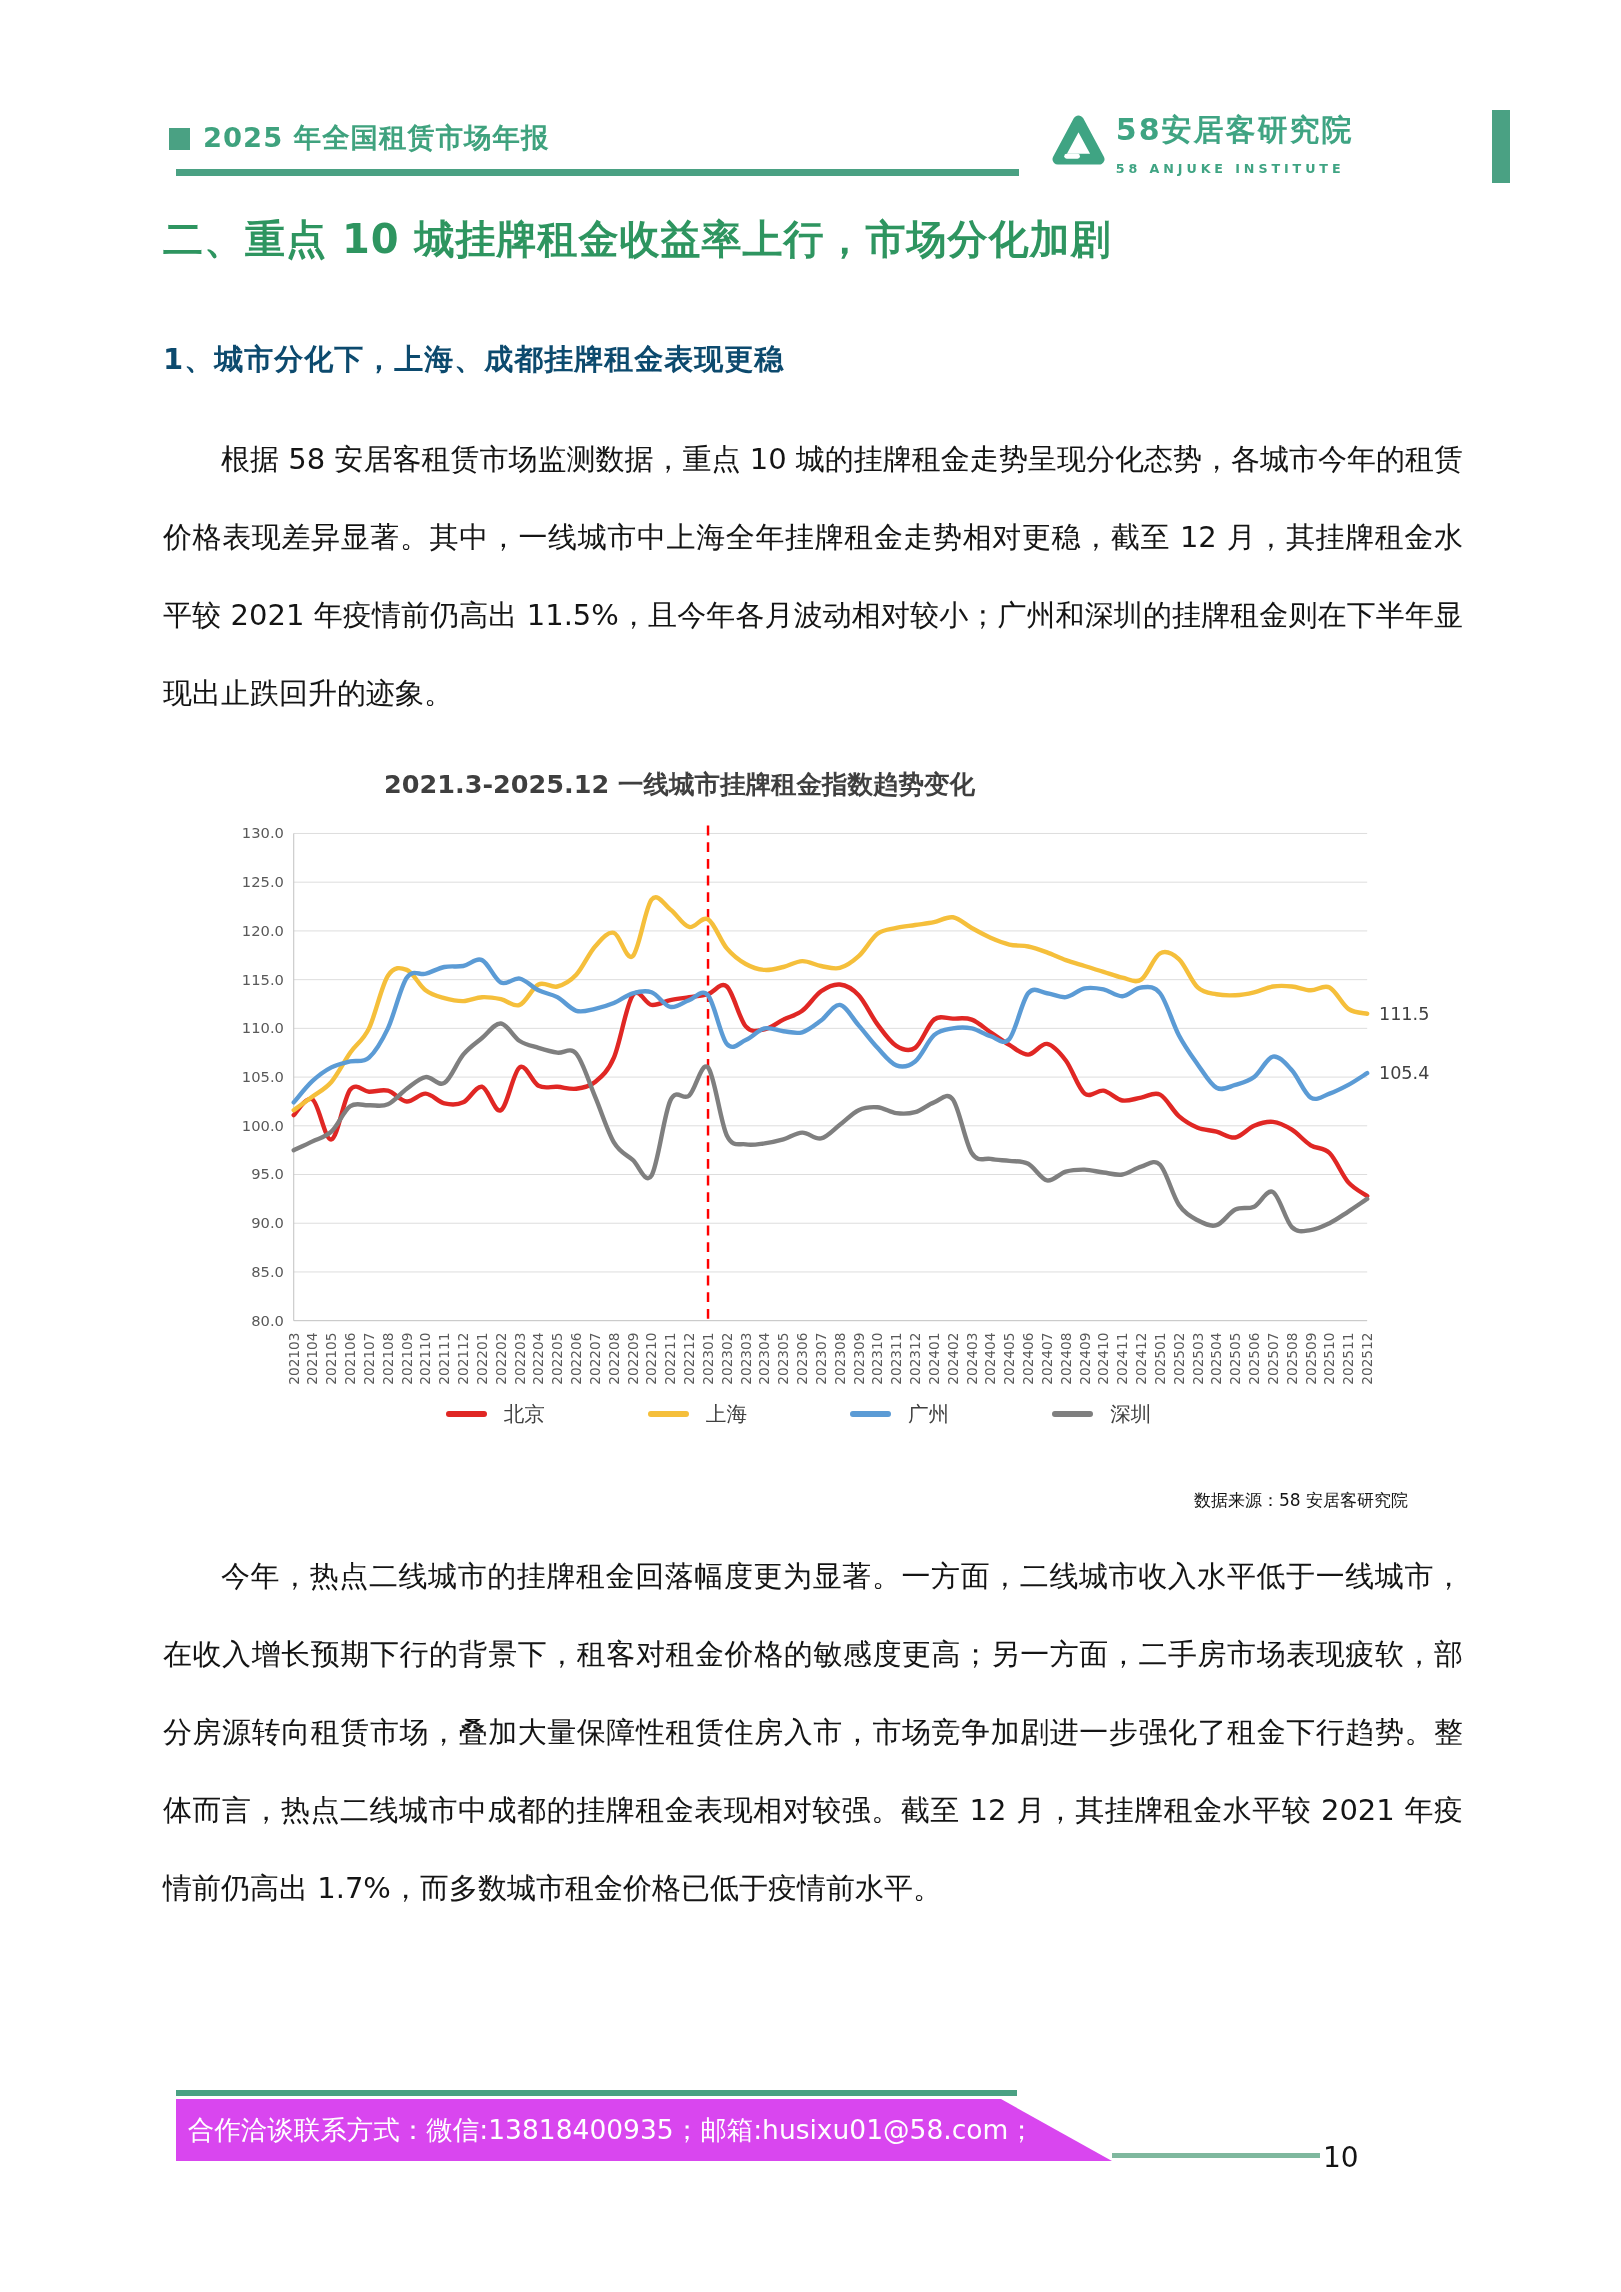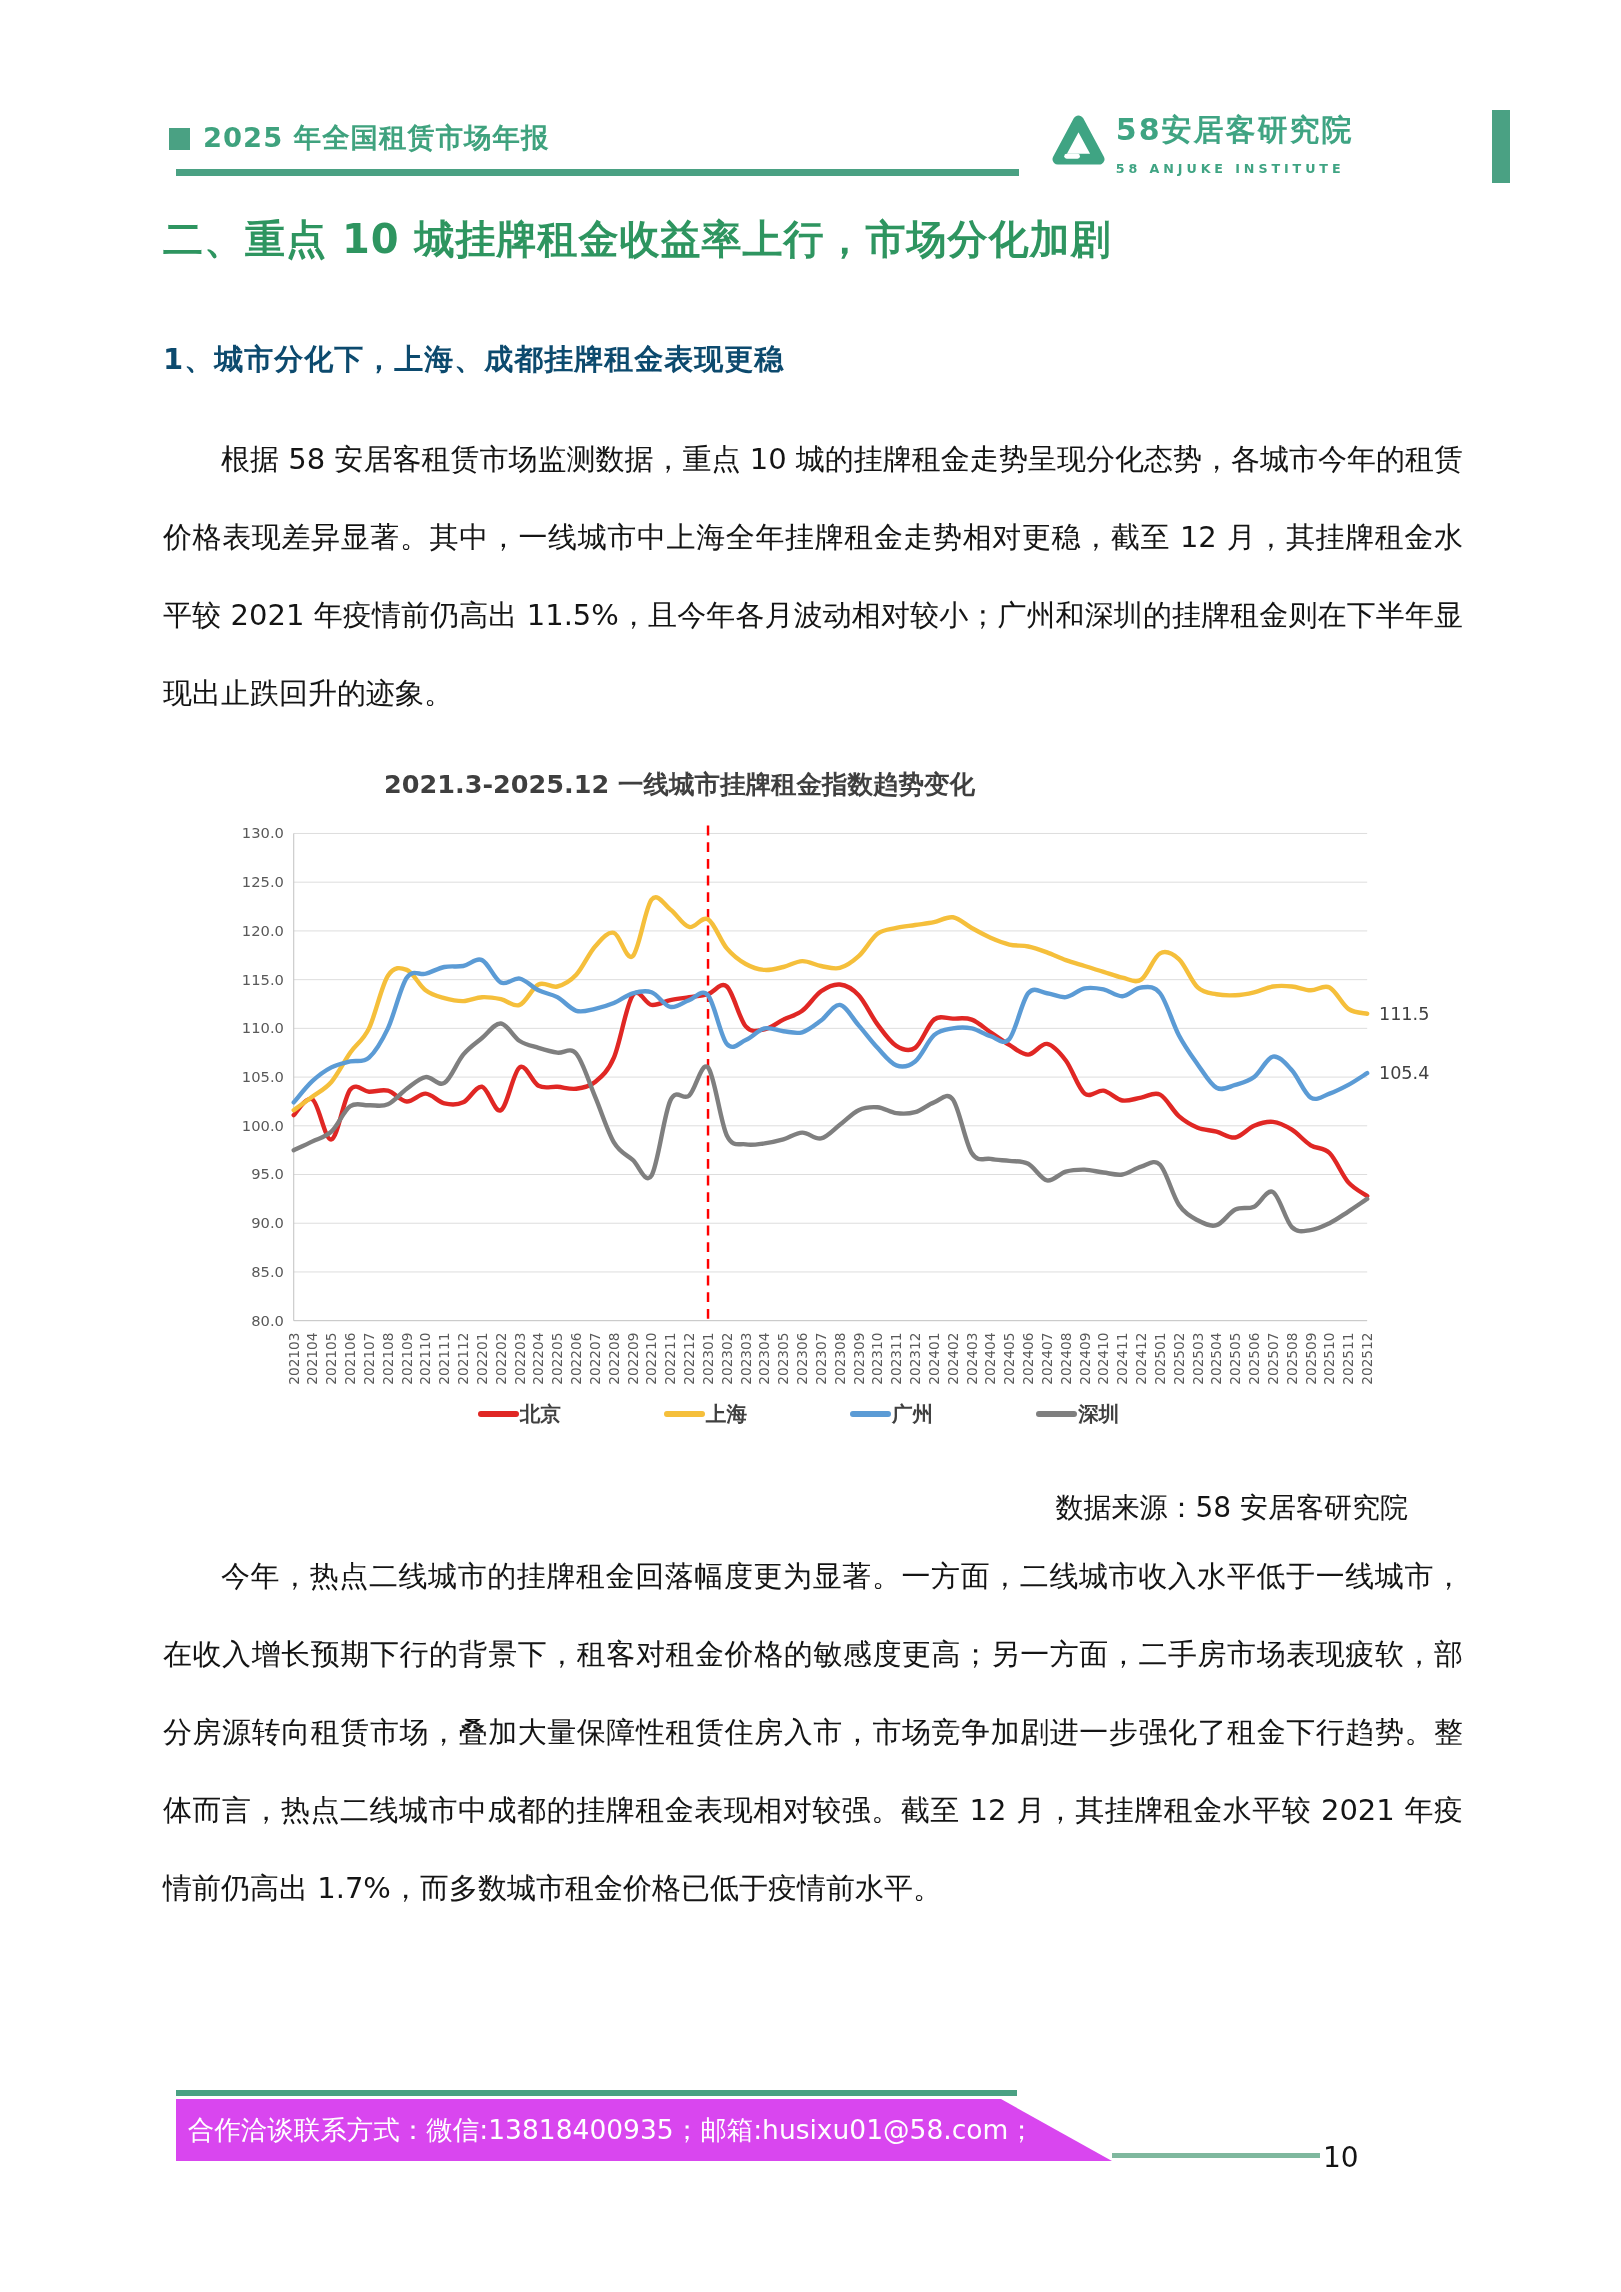--- a/index.html
+++ b/index.html
@@ -28,26 +28,26 @@
   .p1 { top:420px; }
   .p2 { top:1537px; }
 
   
   .chart-title { position:absolute; left:384px; top:767px; font-size:25.5px; font-weight:bold; color:#3F3F3F; }
   .chart-svg { position:absolute; left:230px; top:799px; }
   .ax  { font-size:15px; fill:#595959; font-family:"DejaVu Sans", sans-serif; }
   .axx { font-size:14px; fill:#595959; font-family:"DejaVu Sans", sans-serif; }
   .endlab { font-size:18px; fill:#404040; font-family:"DejaVu Sans", sans-serif; }
   .legend { position:absolute; left:176px; top:1400px; width:1245px; display:flex; justify-content:center; gap:103px; align-items:center; }
-  .lg-item { display:flex; align-items:center; gap:1px;font-weight:bold; }
+  .lg-item { display:flex; align-items:center; gap:17px; }
   .lg-swatch { display:inline-block; width:41px; height:5.9px; border-radius:2.9px; }
   .lg-label { font-size:20.6px; color:#404040; }
 
   .note { position:absolute; left:163px; top:1455px; width:1255px; font-size:21.6px; color:#141414; }
-  .source { position:absolute; left:163px; top:1489px; width:1245px; font-size:28px; color:#141414; text-align:right; }
+  .source { position:absolute; left:163px; top:1489px; width:1245px; font-size:17px; color:#141414; text-align:right; }
 
   
   .ft-line1 { position:absolute; left:176px; top:2090px; width:841px; height:5.9px; background:#4AA183; }
   .ft-banner { position:absolute; left:176px; top:2099px; width:941px; height:62px; background:#d946ef;
                clip-path:polygon(0 0, 825px 0, 936px 62px, 0 62px); }
   .ft-text { position:absolute; left:11.8px; top:0; line-height:62px; font-size:26.5px; color:#ffffff; white-space:nowrap; }
   .ft-line2 { position:absolute; left:1112px; top:2153px; width:208px; height:4.9px; background:#7FB89E; }
   .page-num { position:absolute; left:1323px; top:2141px; font-size:28px; color:#141414; }
 </style>
 </head>

